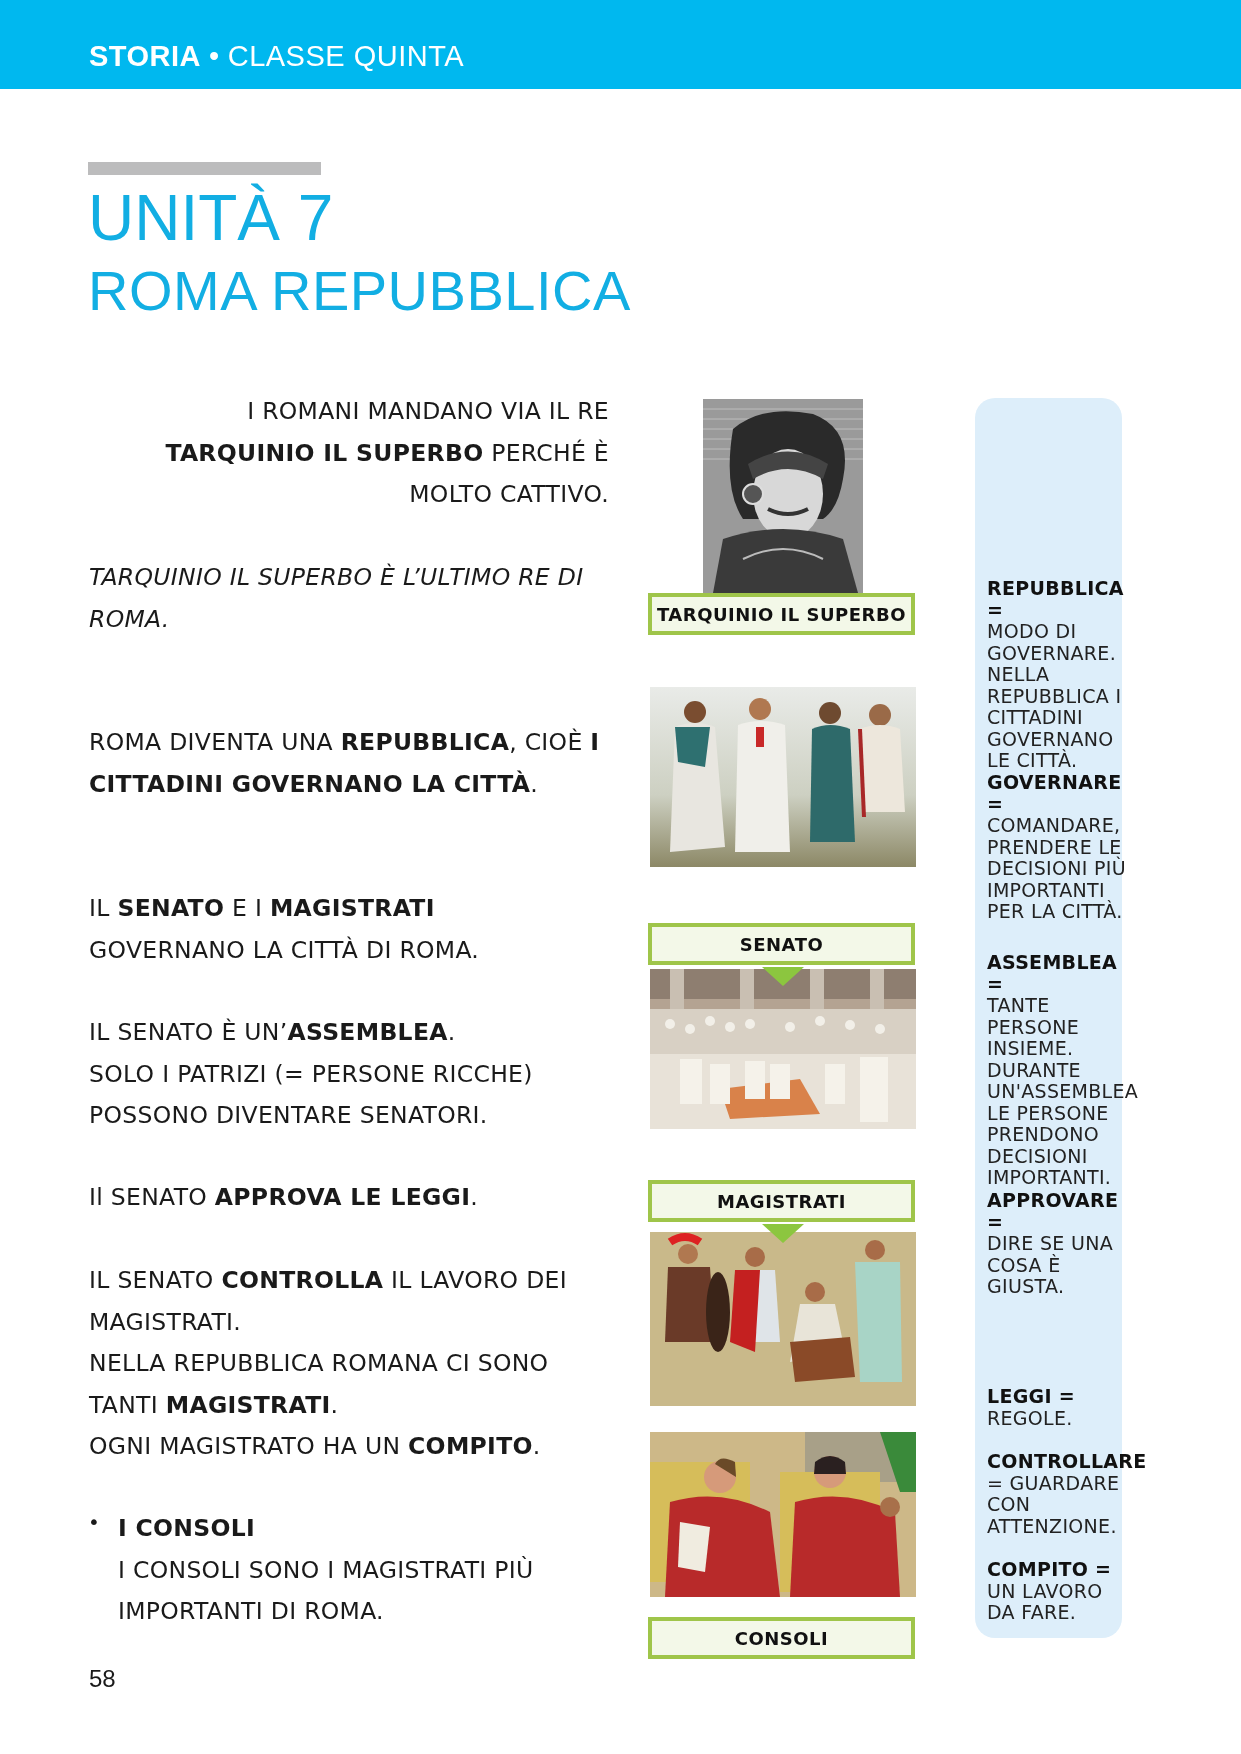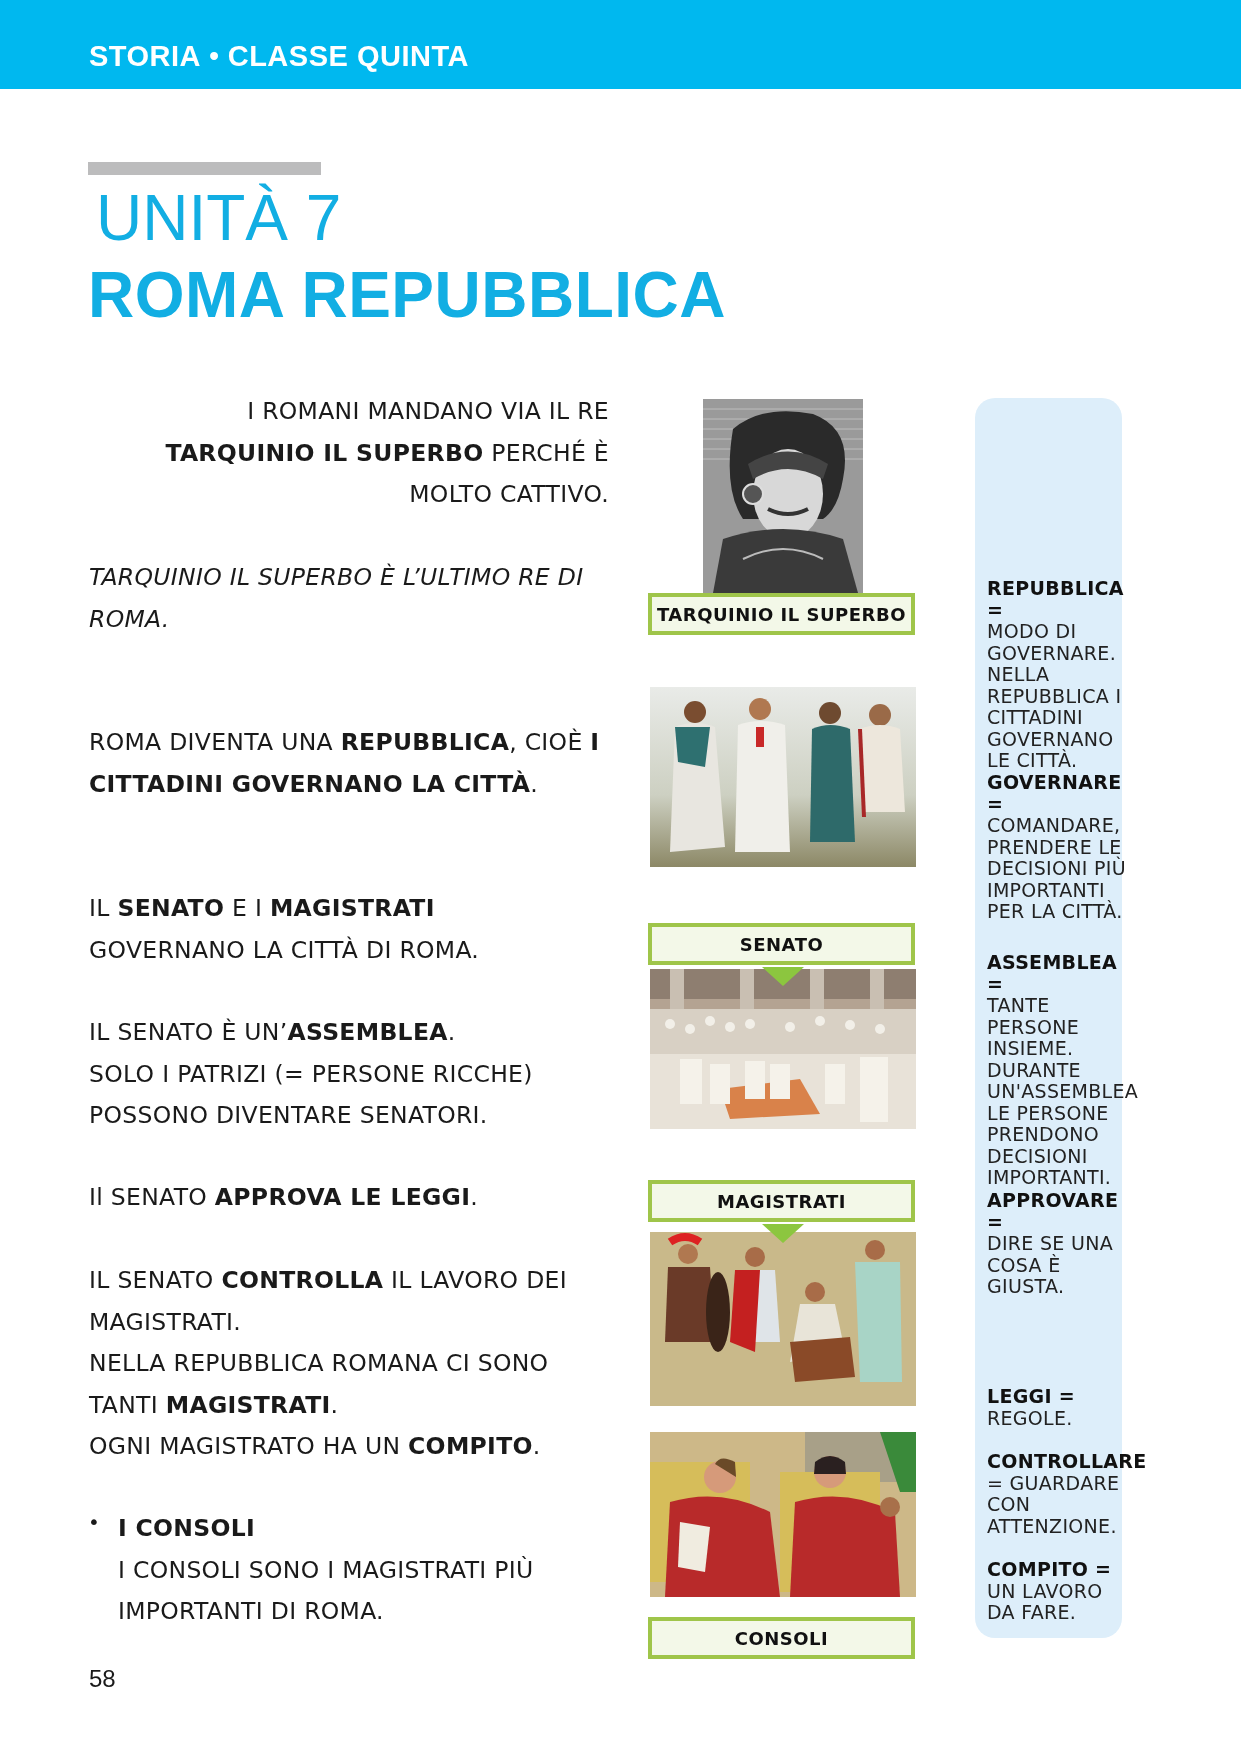--- a/index.html
+++ b/index.html
@@ -3,25 +3,25 @@
 <meta charset="utf-8">
 <style>
   * { box-sizing: border-box; margin: 0; padding: 0; }
   html, body { width: 1241px; height: 1754px; background: #ffffff; overflow: hidden; }
   body { position: relative; font-family: "DejaVu Sans", sans-serif; color: #1a1a1a; }
 
   .header-bar { position: absolute; left: 0; top: 0; width: 1241px; height: 89px; background: #00b8ef; }
   .header-text { position: absolute; left: 89px; top: 40px; font-size: 29px; color: #ffffff; letter-spacing: 0.5px; font-family: "Liberation Sans", sans-serif; }
   .header-text .subj { font-weight: bold; }
   .header-text .dot { margin: 0 8px; }
-  .header-text .cls { font-weight: bold; }
+  .header-text .cls { font-weight: normal; }
 
   .title-rule { position: absolute; left: 88px; top: 162px; width: 233px; height: 13px; background: #bcbcbd; }
-  .unit-title { position: absolute; left: 96px; top: 186px; font-family: "Liberation Sans", sans-serif; font-size: 64px; color: #12aee3; font-weight: normal; line-height: 1; }
-  .main-title { position: absolute; left: 88px; top: 263px; font-family: "Liberation Sans", sans-serif; font-size: 64px; color: #12aee3; font-weight: bold; line-height: 1; letter-spacing: 0.5px; }
+  .unit-title { position: absolute; left: 88px; top: 186px; font-family: "Liberation Sans", sans-serif; font-size: 64px; color: #12aee3; font-weight: normal; line-height: 1; }
+  .main-title { position: absolute; left: 88px; top: 263px; font-family: "Liberation Sans", sans-serif; font-size: 56px; color: #12aee3; font-weight: normal; line-height: 1; letter-spacing: 0.5px; }
 
   .body-text { position: absolute; left: 89px; width: 520px; font-size: 23.5px; line-height: 41.5px; color: #1a1a1a; letter-spacing: 0.3px; }
   .body-text b { font-weight: bold; }
 
   .bullet { position: absolute; left: 88px; top: 1510px; font-size: 20px; }
   .bullet-block { position: absolute; left: 118px; top: 1508px; width: 480px; font-size: 23.5px; line-height: 41.5px; letter-spacing: 0.3px; }
 
   .page-number { position: absolute; left: 89px; top: 1665px; font-family: "Liberation Sans", sans-serif; font-size: 24px; color: #1a1a1a; }
 
   .pic { position: absolute; overflow: hidden; }

